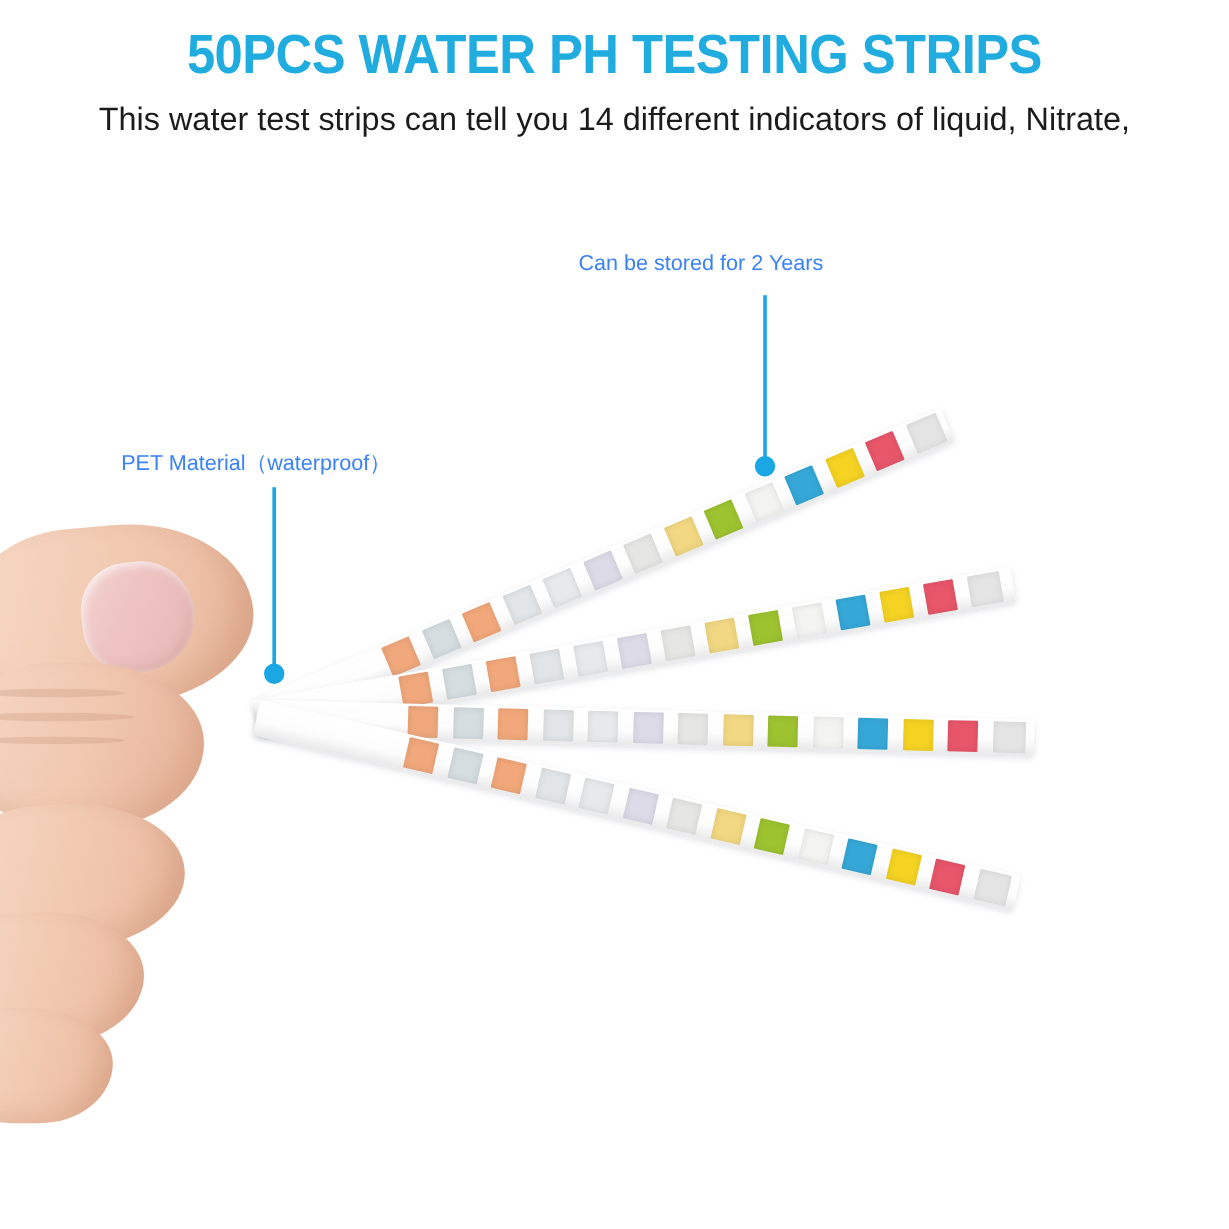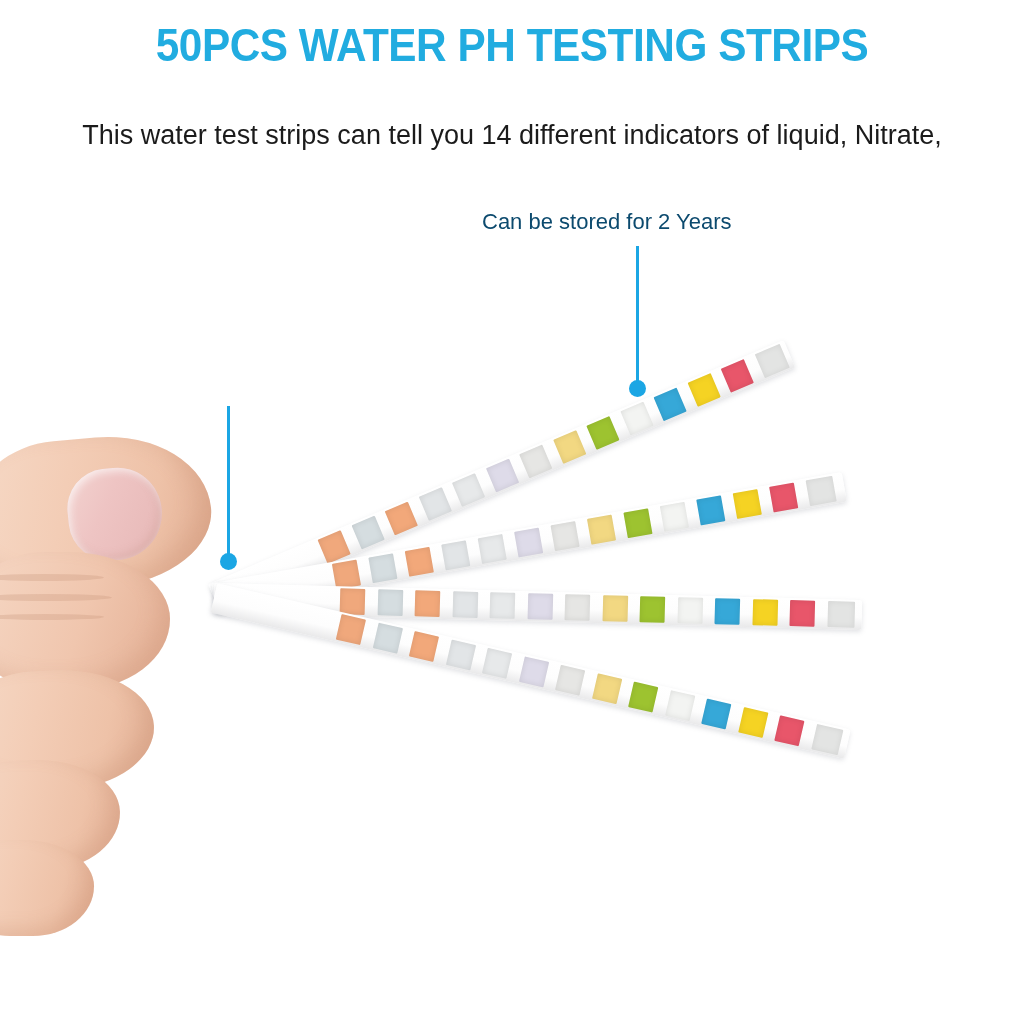--- a/index.html
+++ b/index.html
@@ -36,27 +36,27 @@
     position: absolute;
     left: 26px;
     top: 82px;
     width: 972px;
     text-align: center;
     color: #1b1b1b;
     font-size: 27px;
     line-height: 34px;
     font-family: "Liberation Sans", sans-serif;
   }
-  .subtitle .sline { display: block; margin-top: 36px; }
+  .subtitle .sline { display: block; }
 
   
   .callout-label {
     position: absolute;
-    color: #0c4a6e;
-    font-size: 22px;
+    color: #3b82f6;
+    font-size: 18px;
     white-space: nowrap;
     font-family: "Liberation Sans", sans-serif;
   }
   #callout-years-label { left: 482px; top: 209px; }
   #callout-pet-label   { left: 101px; top: 374px; }
 
   .leader {
     position: absolute;
     background: #1ba6e4;
   }
@@ -176,20 +176,21 @@
   <div class="headline">50PCS WATER PH TESTING STRIPS</div>
 
   <div class="subtitle">
     <span class="sline">This water test strips can tell you 14 different indicators of liquid, Nitrate,</span>
   </div>
 
   <div class="callout-label" id="callout-years-label">Can be stored for 2 Years</div>
   <div class="leader" id="leader-years" style="background: rgb(27, 166, 228);"></div>
   <div class="leader-dot" id="dot-years" style="background: rgb(27, 166, 228);"></div>
 
+  <div class="callout-label" id="callout-pet-label">PET Material（waterproof）</div>
   <div class="leader" id="leader-pet" style="background: rgb(27, 166, 228);"></div>
   <div class="leader-dot" id="dot-pet" style="background: rgb(27, 166, 228);"></div>
 
   <div id="strips-layer">
       <div class="strip" style="left: 214px; top: 583px; width: 625px; transform: rotate(-23deg);">
         <div class="strip-inner">
           <div class="pad" style="left: 118px; width: 25px; background: rgb(240, 168, 124); box-shadow: rgba(0, 0, 0, 0.1) 0px 0px 6px inset;"></div>
           <div class="pad" style="left: 154.5px; width: 25px; background: rgb(213, 221, 224); box-shadow: rgba(0, 0, 0, 0.1) 0px 0px 6px inset;"></div>
           <div class="pad" style="left: 191px; width: 25px; background: rgb(242, 168, 122); box-shadow: rgba(0, 0, 0, 0.1) 0px 0px 6px inset;"></div>
           <div class="pad" style="left: 227.5px; width: 25px; background: rgb(226, 229, 231); box-shadow: rgba(0, 0, 0, 0.1) 0px 0px 6px inset;"></div>

